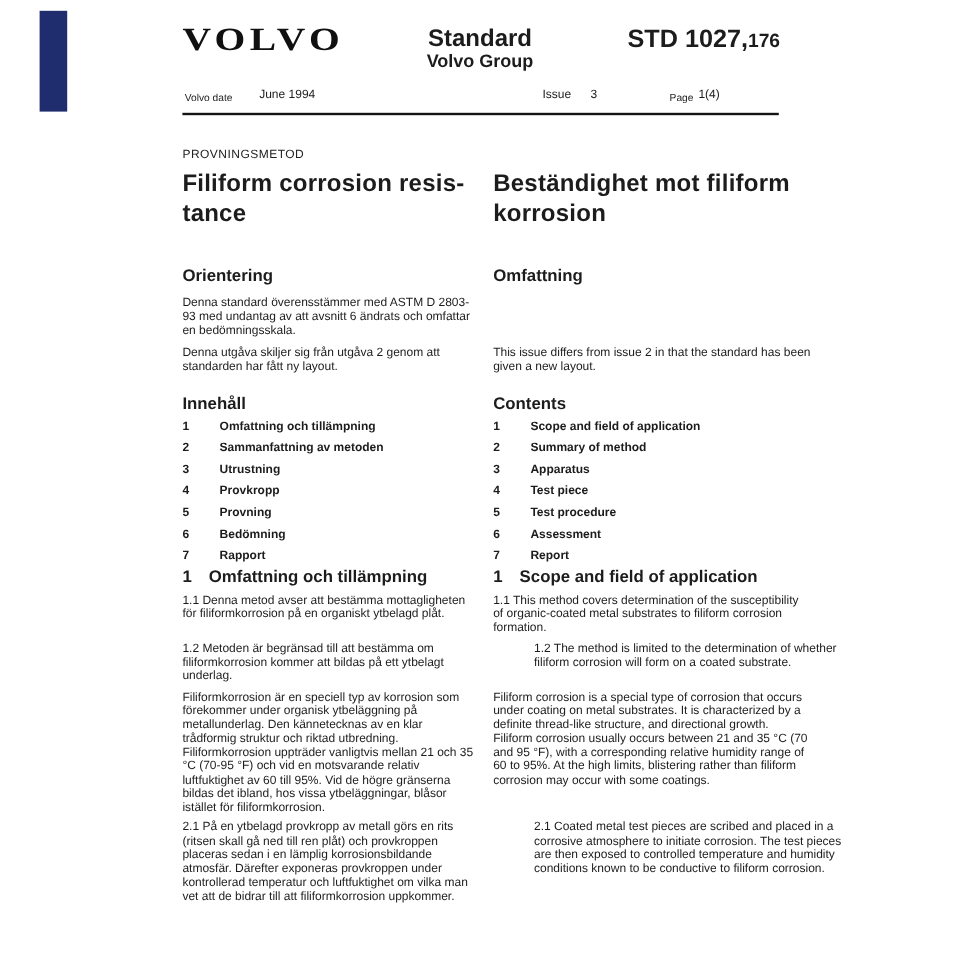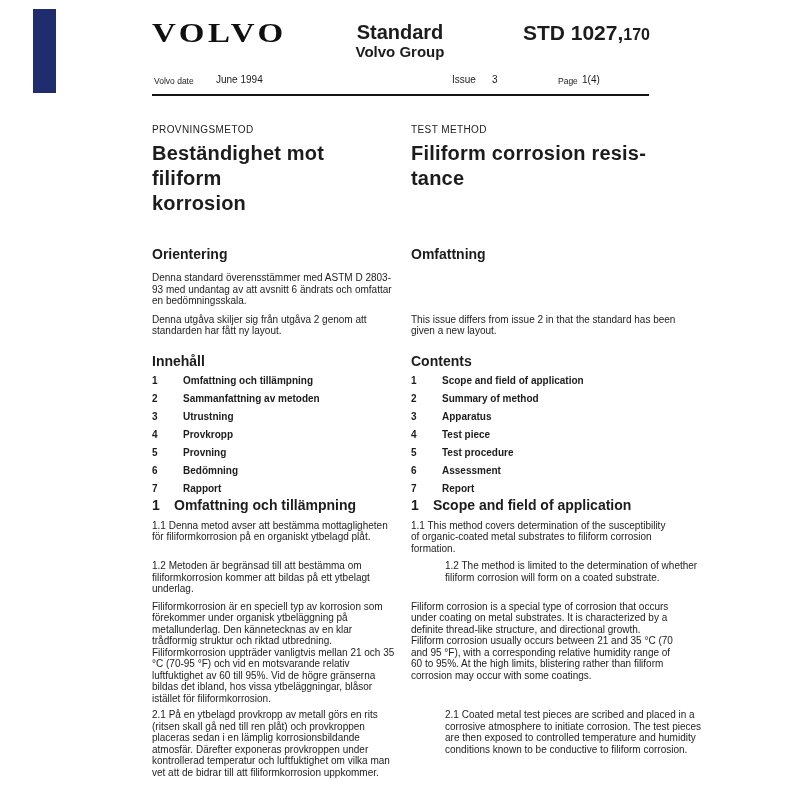--- a/index.html
+++ b/index.html
@@ -77,46 +77,45 @@
 <div class="bookmark-bar" style="background: rgb(31, 44, 110);"></div>
 
 <div class="content">
 
   <div class="masthead">
     <div class="logo">VOLVO</div>
     <div class="mast-center">
       <div class="doc-type">Standard</div>
       <div class="org">Volvo Group</div>
     </div>
-    <div class="std-no"><span>STD 1027,</span><span class="std-suffix">170</span></div>
+    <div class="std-no"><span>STD 1027,</span><span class="std-suffix">176</span></div>
   </div>
 
   <div class="issue-row">
     <span class="lbl-small issue-date-label">Volvo date</span>
     <span class="val issue-date-value">June 1994</span>
     <span class="issue-label">Issue</span>
     <span class="val issue-value">3</span>
     <span class="lbl-small page-label">Page</span>
     <span class="val page-value">1(4)</span>
   </div>
 
   <div class="rule"></div>
 
   <div class="cols">
 
     <div class="row">
       <div class="kicker">PROVNINGSMETOD</div>
-      <div class="kicker">TEST METHOD</div>
     </div>
 
     <div class="row r-title">
+      <div class="title">Filiform corrosion resis-
+tance</div>
       <div class="title">Beständighet mot filiform
 korrosion</div>
-      <div class="title">Filiform corrosion resis-
-tance</div>
     </div>
 
     <div class="row r-orient-h">
       <div class="h3">Orientering</div>
       <div class="h3">Omfattning</div>
     </div>
 
     <div class="row r-p1">
       <p class="body">Denna standard överensstämmer med ASTM D 2803-93 med undantag av att avsnitt 6 ändrats och omfattar en bedömningsskala.</p>
     </div>

